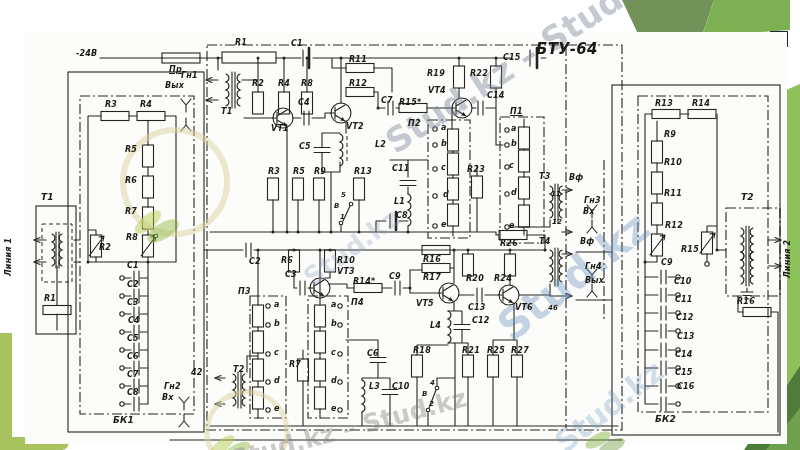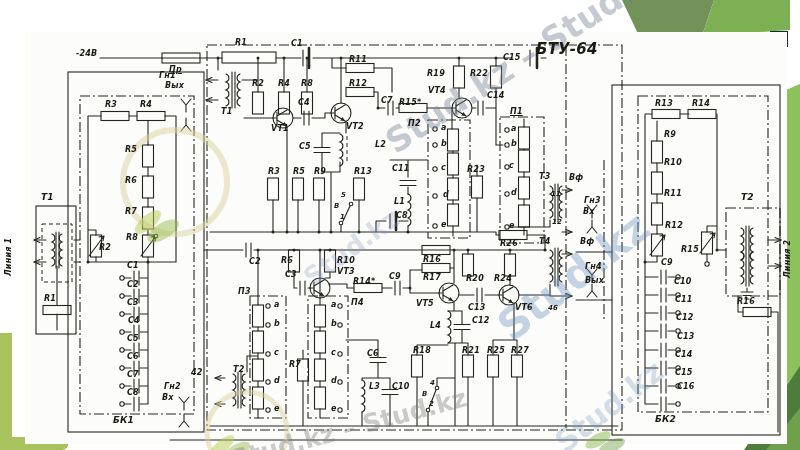--- a/index.html
+++ b/index.html
@@ -399,21 +399,21 @@
       <div class="lbl" style="left: 503px; top: 53px;">C15</div>
       <div class="lbl" style="left: 536px; top: 40px; font-size: 15px;">БТУ-64</div>
       <div class="lbl" style="left: 427px; top: 69px;">R19</div>
       <div class="lbl" style="left: 470px; top: 69px;">R22</div>
       <div class="lbl" style="left: 428px; top: 86px;">VT4</div>
       <div class="lbl" style="left: 487px; top: 91px;">C14</div>
       <div class="lbl" style="left: 381px; top: 96px;">C7</div>
       <div class="lbl" style="left: 399px; top: 98px;">R15*</div>
       <div class="lbl" style="left: 408px; top: 119px;">П2</div>
       <div class="lbl" style="left: 510px; top: 107px; text-decoration: underline;">П1</div>
-      <div class="lbl" style="left: 159px; top: 71px;">Гн1</div>
+      <div class="lbl" style="left: 181px; top: 71px;">Гн1</div>
       <div class="lbl" style="left: 165px; top: 81px;">Вых</div>
       <div class="lbl" style="left: 221px; top: 107px;">Т1</div>
       <div class="lbl" style="left: 252px; top: 79px;">R2</div>
       <div class="lbl" style="left: 278px; top: 79px;">R4</div>
       <div class="lbl" style="left: 301px; top: 79px;">R8</div>
       <div class="lbl" style="left: 271px; top: 124px;">VT1</div>
       <div class="lbl" style="left: 298px; top: 98px;">C4</div>
       <div class="lbl" style="left: 346px; top: 122px;">VT2</div>
       <div class="lbl" style="left: 299px; top: 142px;">C5</div>
       <div class="lbl" style="left: 351px; top: 140px; padding-left: 24px;">L2</div>

